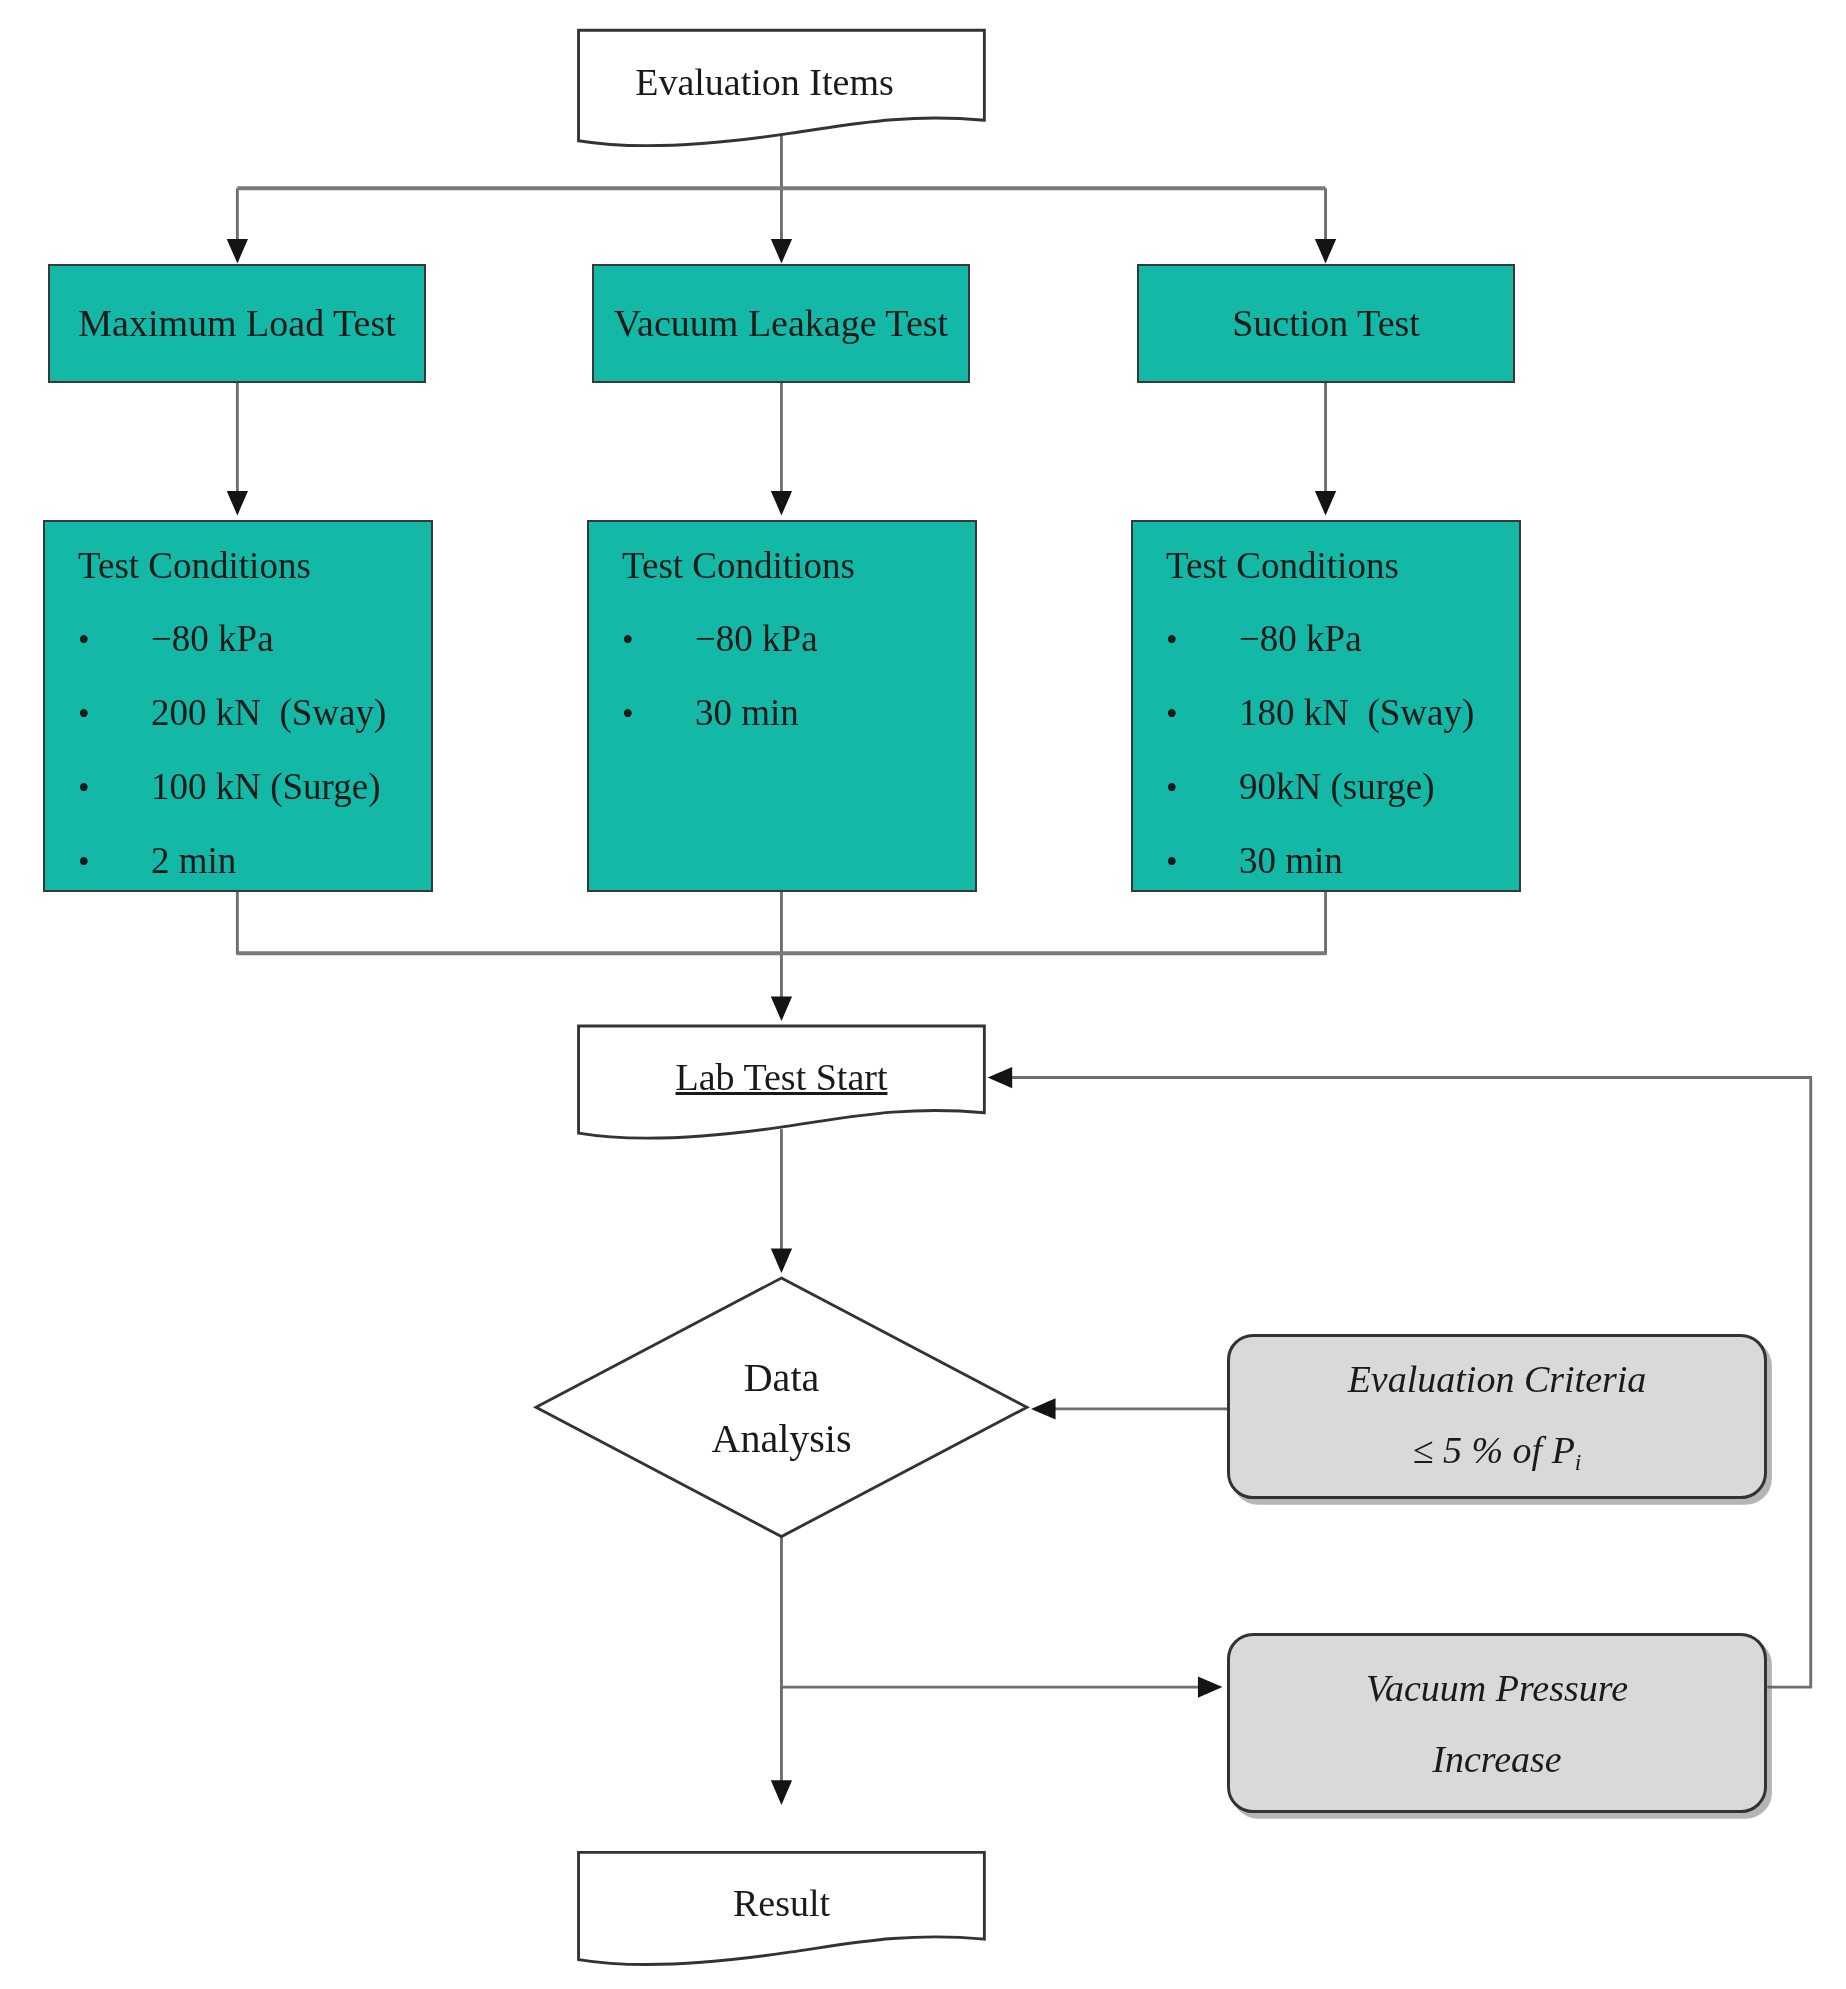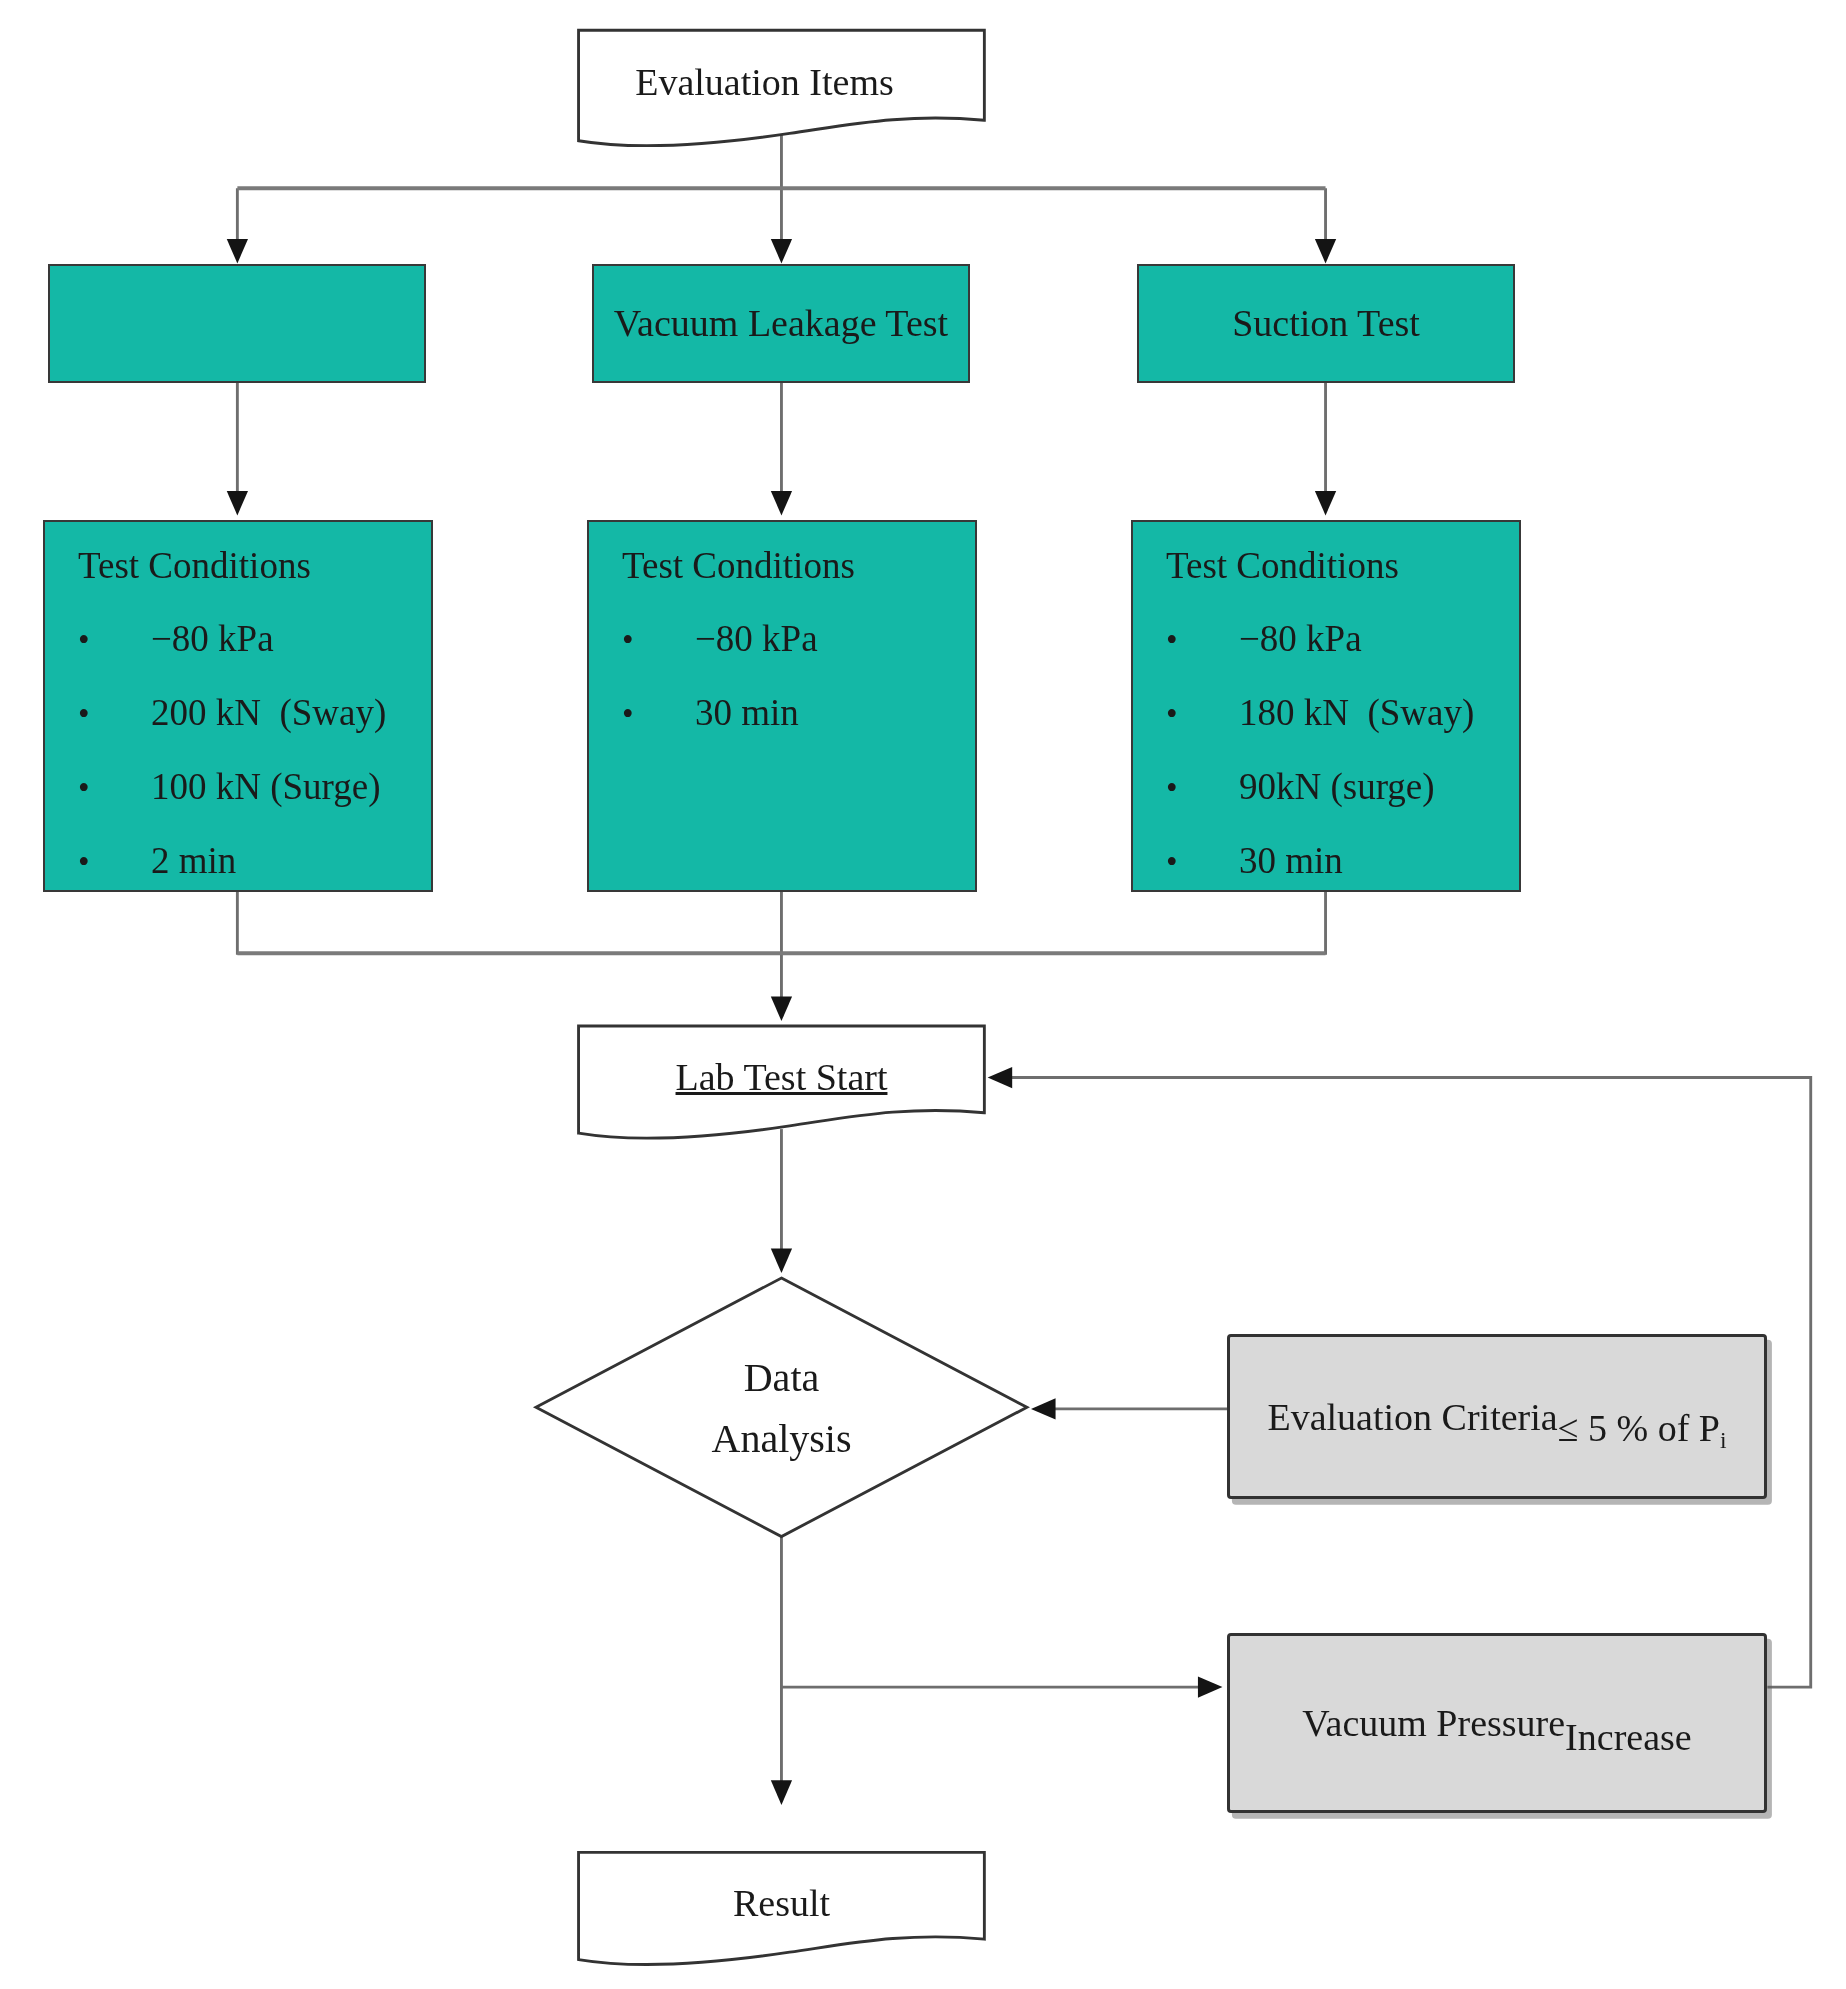--- a/index.html
+++ b/index.html
@@ -9,24 +9,24 @@
   }
   svg.wires{position:absolute;left:0;top:0;width:1846px;height:1989px;}
   .shape-label{
     position:absolute;display:flex;align-items:center;justify-content:center;
     text-align:center;font-size:38px;line-height:1.25;white-space:pre;
   }
   .box{
     position:absolute;background:#14b8a6;border:2.5px solid #383838;box-sizing:border-box;
   }
   .gray-box{
-    position:absolute;background:#d9d9d9;border:3.3px solid #323232;border-radius:4px;
+    position:absolute;background:#d9d9d9;border:3.3px solid #323232;border-radius:26px;
     box-sizing:border-box;box-shadow:4.9px 5.7px 0 rgba(90,90,90,0.45);
-    display:flex;flex-direction:row;align-items:center;justify-content:center;
-    font-size:38px;text-align:center;
+    display:flex;flex-direction:column;align-items:center;justify-content:center;
+    font-size:38px;text-align:center;font-style:italic;
   }
   .gray-box .line2{margin-top:27px;}
   .cond-box{padding:19.6px 0 0 33px;}
   .cond-title{font-size:37px;line-height:47px;}
   ul.cond-list{list-style:none;margin:23px 0 0 0;padding:0;}
   ul.cond-list li{display:flex;align-items:baseline;margin-top:27px;font-size:37px;line-height:46px;gap:12px;}
   .dot{width:61px;flex:0 0 61px;}
   .dot::before{content:"•";font-size:33px;}
   .cond-text{white-space:pre;}
   .sub{font-size:0.62em;vertical-align:-0.28em;}
@@ -75,20 +75,21 @@
       <path d="M707 1254 H1203 V1360 C1105 1351, 1035 1366, 965 1376 C885 1388, 785 1398, 707 1385 Z"></path>
       <path d="M707 2264 H1203 V2370 C1105 2361, 1035 2376, 965 2386 C885 2398, 785 2408, 707 2395 Z"></path>
     </g>
 
     <polygon points="955,1562 1255,1720 955,1878 655,1720" fill="#ffffff" stroke="#333333" stroke-width="3.5"></polygon>
   </svg>
 
   <div class="shape-label" style="left:577px;top:34px;width:375px;height:97px;">Evaluation Items</div>
 
   <div class="box" style="left:48px;top:264px;width:378px;height:119px;"></div>
+  <div class="shape-label" style="left:48px;top:264px;width:378px;height:119px;">Maximum Load Test</div>
 
   <div class="box" style="left:592px;top:264px;width:378px;height:119px;"></div>
   <div class="shape-label" style="left:592px;top:264px;width:378px;height:119px;">Vacuum Leakage Test</div>
 
   <div class="box" style="left:1137px;top:264px;width:378px;height:119px;"></div>
   <div class="shape-label" style="left:1137px;top:264px;width:378px;height:119px;">Suction Test</div>
 
   <div class="box cond-box" style="left:43px;top:520px;width:390px;height:372px;">
     <div class="cond-title">Test Conditions</div>
     <ul class="cond-list">

